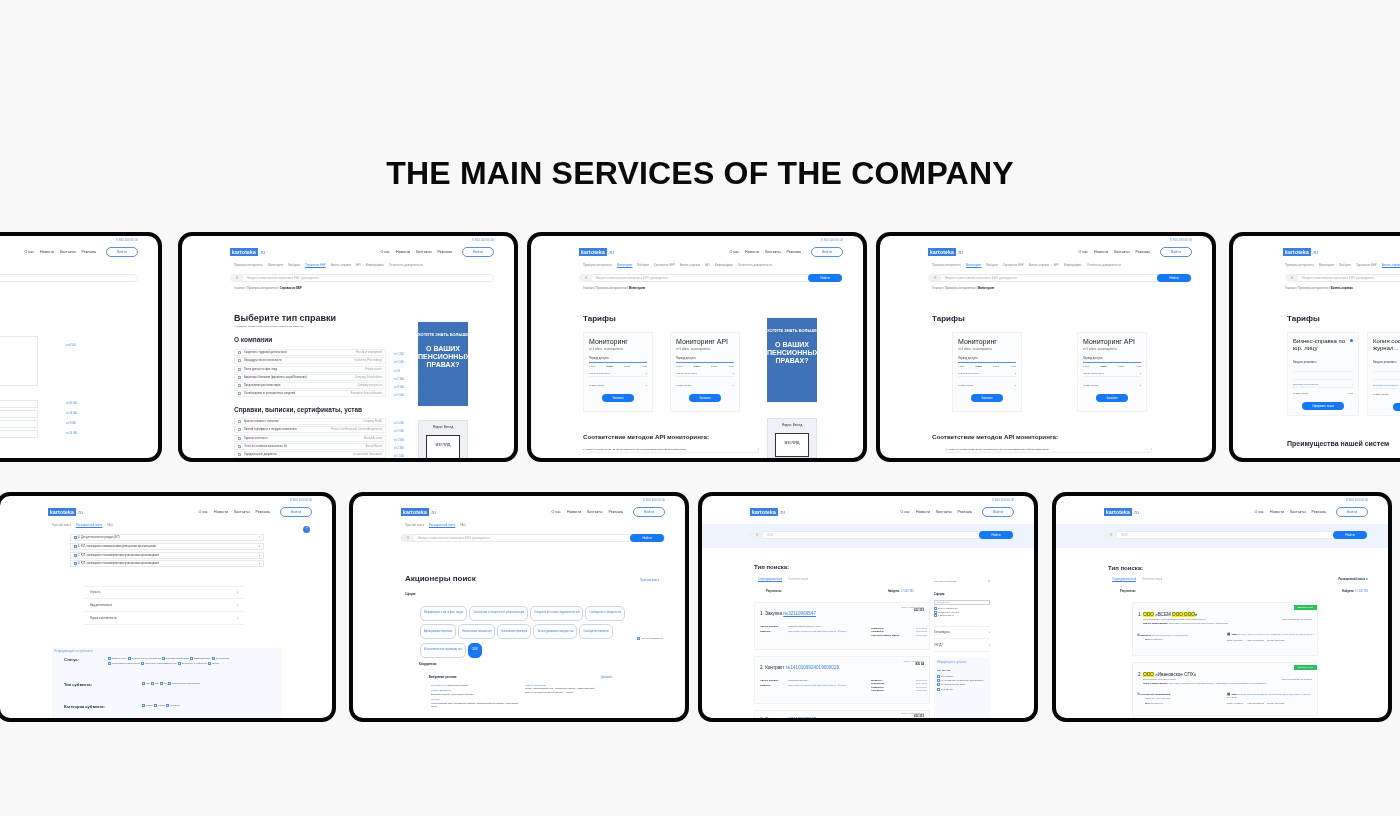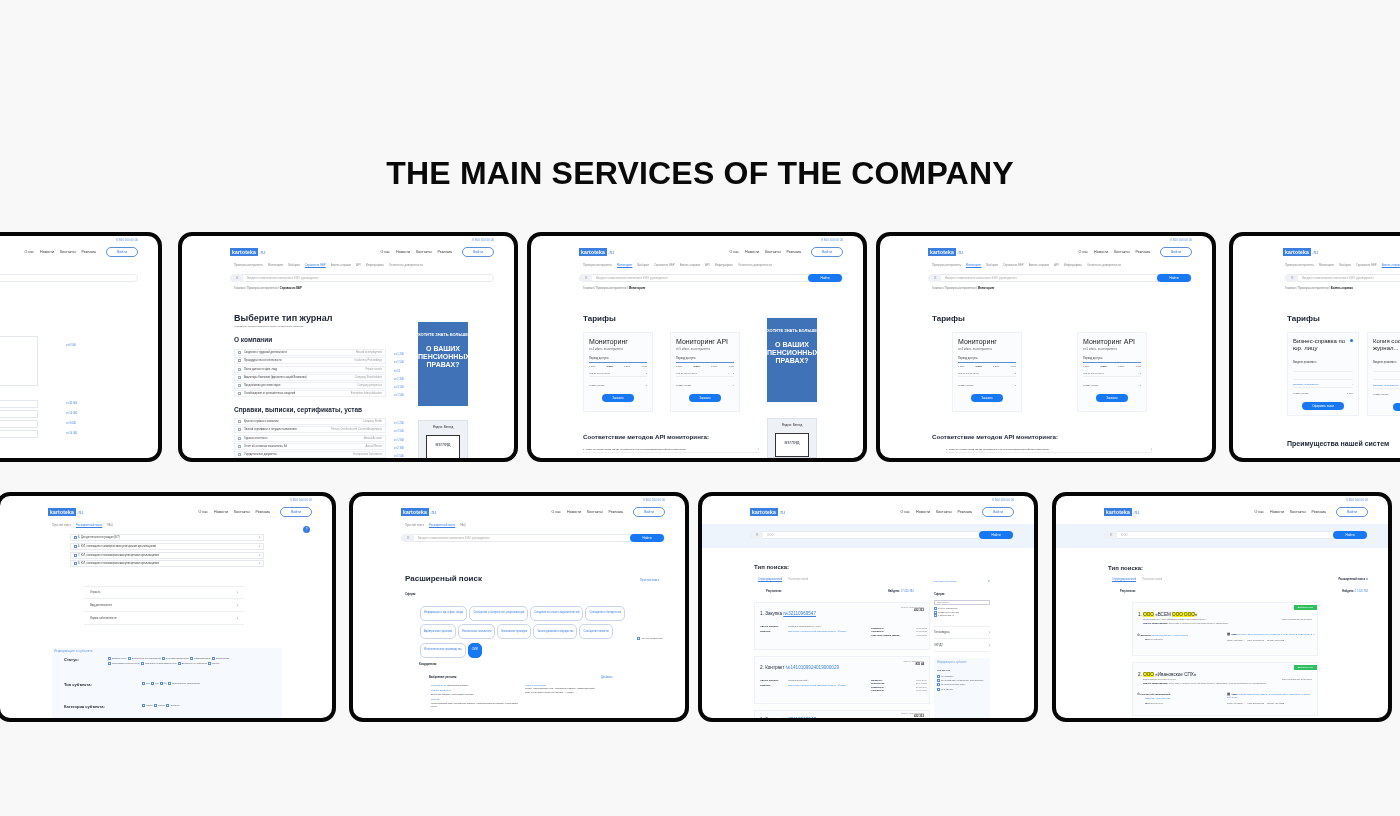--- a/index.html
+++ b/index.html
@@ -110,21 +110,21 @@
       <span>Бизнес-справки</span>
       <span>API</span>
       <span>Инфографика</span>
       <span>Отчетность доверенности</span>
     </div>
     <div class="search">
         <div class="sic">☰</div>
         <div class="ph">Введите наименование компании и ФИО руководителя</div>
       </div>
     <div class="crumb"><span>Главная / Проверка контрагентов /</span> <b>Справки из ЕБР</b></div>
-    <div class="h1" style="left:52px;top:77px;font-size:9px">Выберите тип журнал</div>
+    <div class="h1" style="left:52px;top:77px;font-size:9px">Выберите тип справки</div>
     <div class="small" style="position:absolute;left:52px;top:89px;font-size:2.4px">* стоимость справки зависит от страны регистрации компании</div>
     <div class="h1" style="left:52px;top:100px;font-size:6.5px">О компании</div>
     <div style="position:absolute;left:52px;top:113px;width:152px">
       <div class="row">
           <span class="cb"></span>
           <span>Сведения о трудовой деятельности</span>
           <span class="eng">Record of employment</span>
         </div>
       <div class="row">
           <span class="cb"></span>
@@ -537,21 +537,21 @@
     <div class="subnav">
       <span>Простой поиск</span>
       <span class="act">Расширенный поиск</span>
       <span>FAQ</span>
     </div>
     <div class="search">
         <div class="sic">☰</div>
         <div class="ph">Введите наименование компании и ФИО руководителя</div>
         <div class="btn">Найти</div>
       </div>
-    <div class="h1" style="left:52px;top:78px;font-size:8px">Расширеный поиск</div>
+    <div class="h1" style="left:52px;top:78px;font-size:8px">Акционеры поиск</div>
     <div class="lnk" style="position:absolute;right:26px;top:82px;font-size:2.8px">Простой поиск</div>
     <div style="position:absolute;left:52px;top:96px;font-size:2.8px;font-weight:700">Сферы:</div>
     <div style="position:absolute;left:66px;top:107px;width:222px;line-height:10px">
       <span class="chip">Информация о юр. и физ. лицах</span><span class="chip">Сообщения о банкротстве, реорганизации</span><span class="chip">Сведения об оплате задолженностей</span><span class="chip">Сообщения о банкротстве</span><span class="chip">Арбитражные практики</span><span class="chip">Финансовые показатели</span><span class="chip">Банковские проверки</span><span class="chip">Залоги движимого имущества</span><span class="chip">Сообщения лизингов</span><span class="chip">Исполнительные производства</span><span class="chip on">СМИ</span>
     </div>
     <div style="position:absolute;right:22px;top:141px;font-size:2.4px;color:#555"><span class="cbx"></span><span>Точное совпадение</span></div>
     <div style="position:absolute;left:66px;top:166px;font-size:2.8px;font-weight:700">Координаты:</div>
     <div style="position:absolute;left:76px;top:180px;font-size:2.6px;font-weight:700">Выбранные регионы:</div>
     <div class="lnk" style="position:absolute;left:248px;top:180px;font-size:2.6px">Добавить</div>
     <div style="position:absolute;left:78px;top:188px;width:88px;font-size:2.3px;color:#444;line-height:3.4px">

